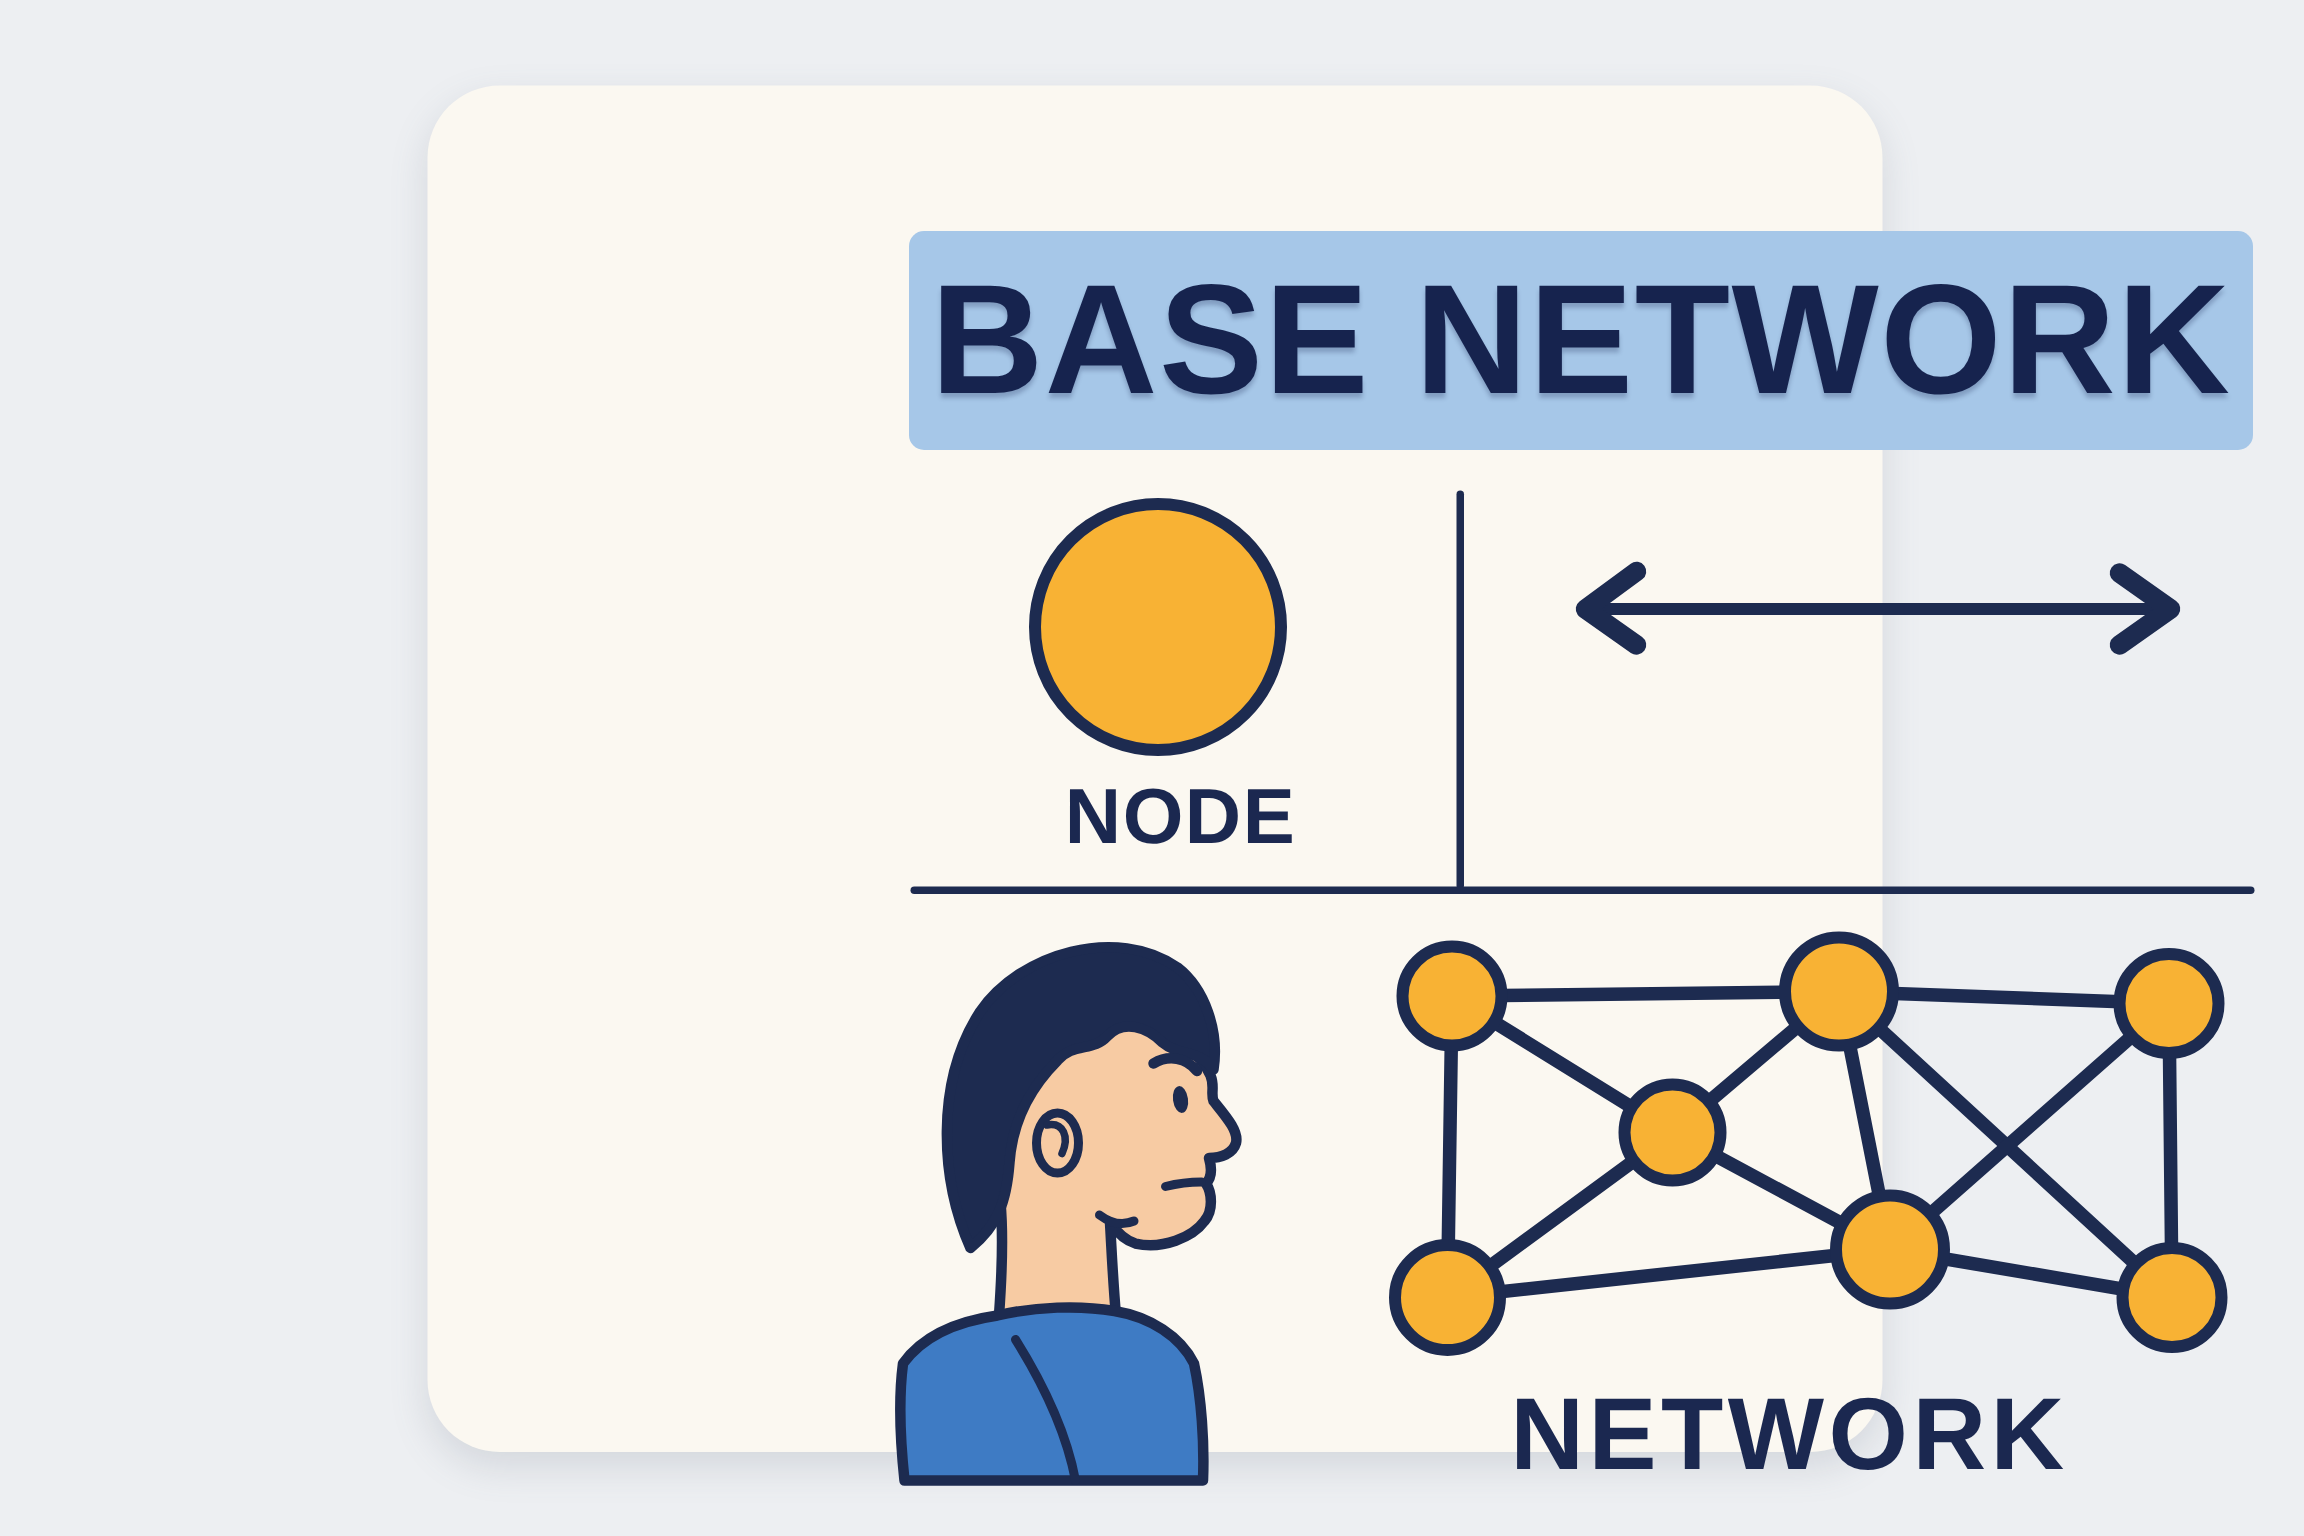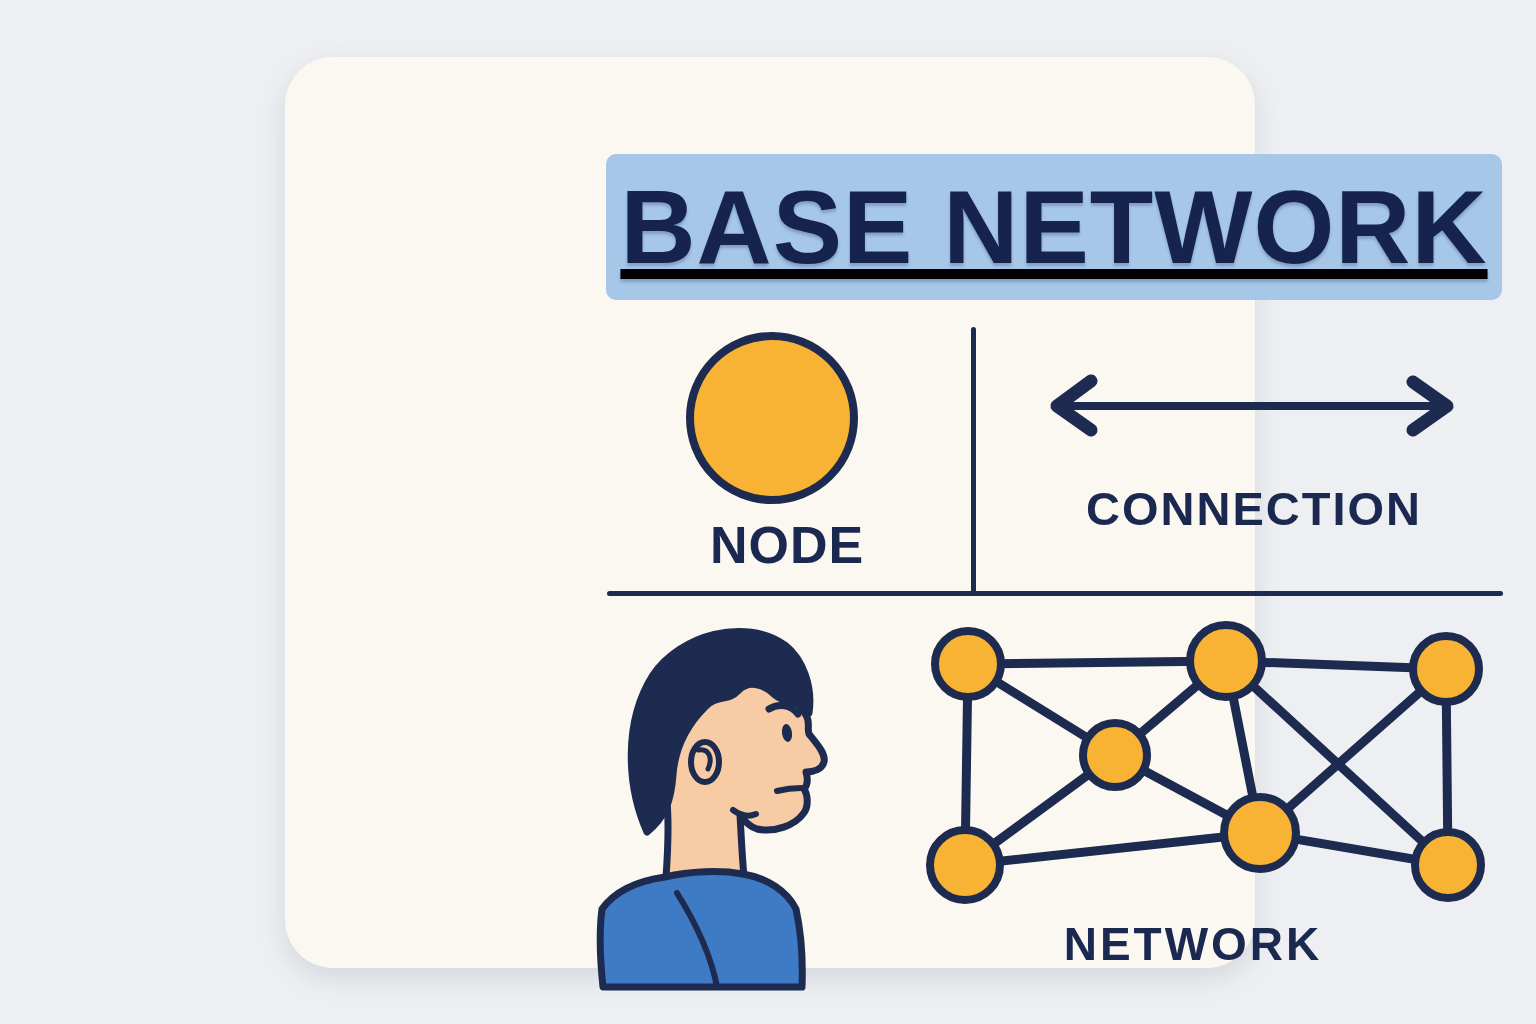--- a/index.html
+++ b/index.html
@@ -12,38 +12,38 @@
   }
   .stage{position:absolute;inset:0;}
   .card{
     position:absolute;left:285px;top:57px;width:970px;height:911px;
     background:#fbf8f1;border-radius:48px;
     box-shadow:0 10px 25px rgba(100,110,130,0.18);
   }
   .banner{
     position:absolute;left:321px;top:97px;width:896px;height:146px;
     background:#a6c7e8;border-radius:10px;
-    display:flex;align-items:center;justify-content:center;text-decoration:underline;
+    display:flex;align-items:center;justify-content:center;
   }
   .banner span{
     font-size:104px;font-weight:800;letter-spacing:1px;
     color:#16234e;white-space:nowrap;
     text-shadow:0 3px 3px rgba(22,35,78,0.25);
   }
   .divider-v{position:absolute;left:686px;top:270px;width:5px;height:266px;background:#1d2b50;border-radius:3px;}
   .divider-h{position:absolute;left:322px;top:534px;width:896px;height:5px;background:#1d2b50;border-radius:3px;}
   .node-circle{
     position:absolute;left:401px;top:275px;width:172px;height:172px;
     border-radius:50%;background:#f8b234;border:8px solid #1d2b50;
     box-sizing:border-box;
   }
   .label{position:absolute;text-align:center;color:#1b2850;font-weight:800;white-space:nowrap;}
   .node-label{left:404px;top:458px;width:196px;font-size:52px;letter-spacing:1px;}
   .connection-label{left:769px;top:424px;width:400px;font-size:47px;letter-spacing:2px;}
-  .network-label{left:708px;top:860px;width:400px;font-size:46px;letter-spacing:3px;}
+  .network-label{left:708px;top:860px;width:400px;font-size:68px;letter-spacing:3px;}
   svg{position:absolute;overflow:visible;}
   .arrow{left:760px;top:305px;width:420px;height:90px;}
   .network{left:600px;top:540px;width:680px;height:330px;}
   .person{left:300px;top:560px;width:250px;height:400px;}
 </style>
 </head>
 <body>
 
 <div class="stage">
   <div class="card">
@@ -56,21 +56,20 @@
     <div class="divider-h"></div>
 
     <div class="node-circle"></div>
     <div class="label node-label">NODE</div>
 
     <svg class="arrow" viewBox="760 305 420 90">
       <line x1="782" y1="349" x2="1154" y2="349" stroke="#1d2b50" stroke-width="8" stroke-linecap="round"></line>
       <polyline points="806,324 772,349 806,373" fill="none" stroke="#1d2b50" stroke-width="13" stroke-linecap="round" stroke-linejoin="round"></polyline>
       <polyline points="1128,325 1162,349 1128,373" fill="none" stroke="#1d2b50" stroke-width="13" stroke-linecap="round" stroke-linejoin="round"></polyline>
     </svg>
-    <div class="label connection-label">CONNECTION</div>
 
     <svg class="person" viewBox="0 0 250 400">
       <path fill="#f7cba3" stroke="#1d2b50" stroke-width="7" stroke-linejoin="round" d="M 170,62
                C 196,70 216,86 222,100
                C 225,107 222,112 224,117
                C 232,127 241,137 239,145
                C 237,152 229,155 221,155
                C 223,162 223,168 219,172
                C 223,178 224,190 218,197
                C 210,208 190,216 172,212

